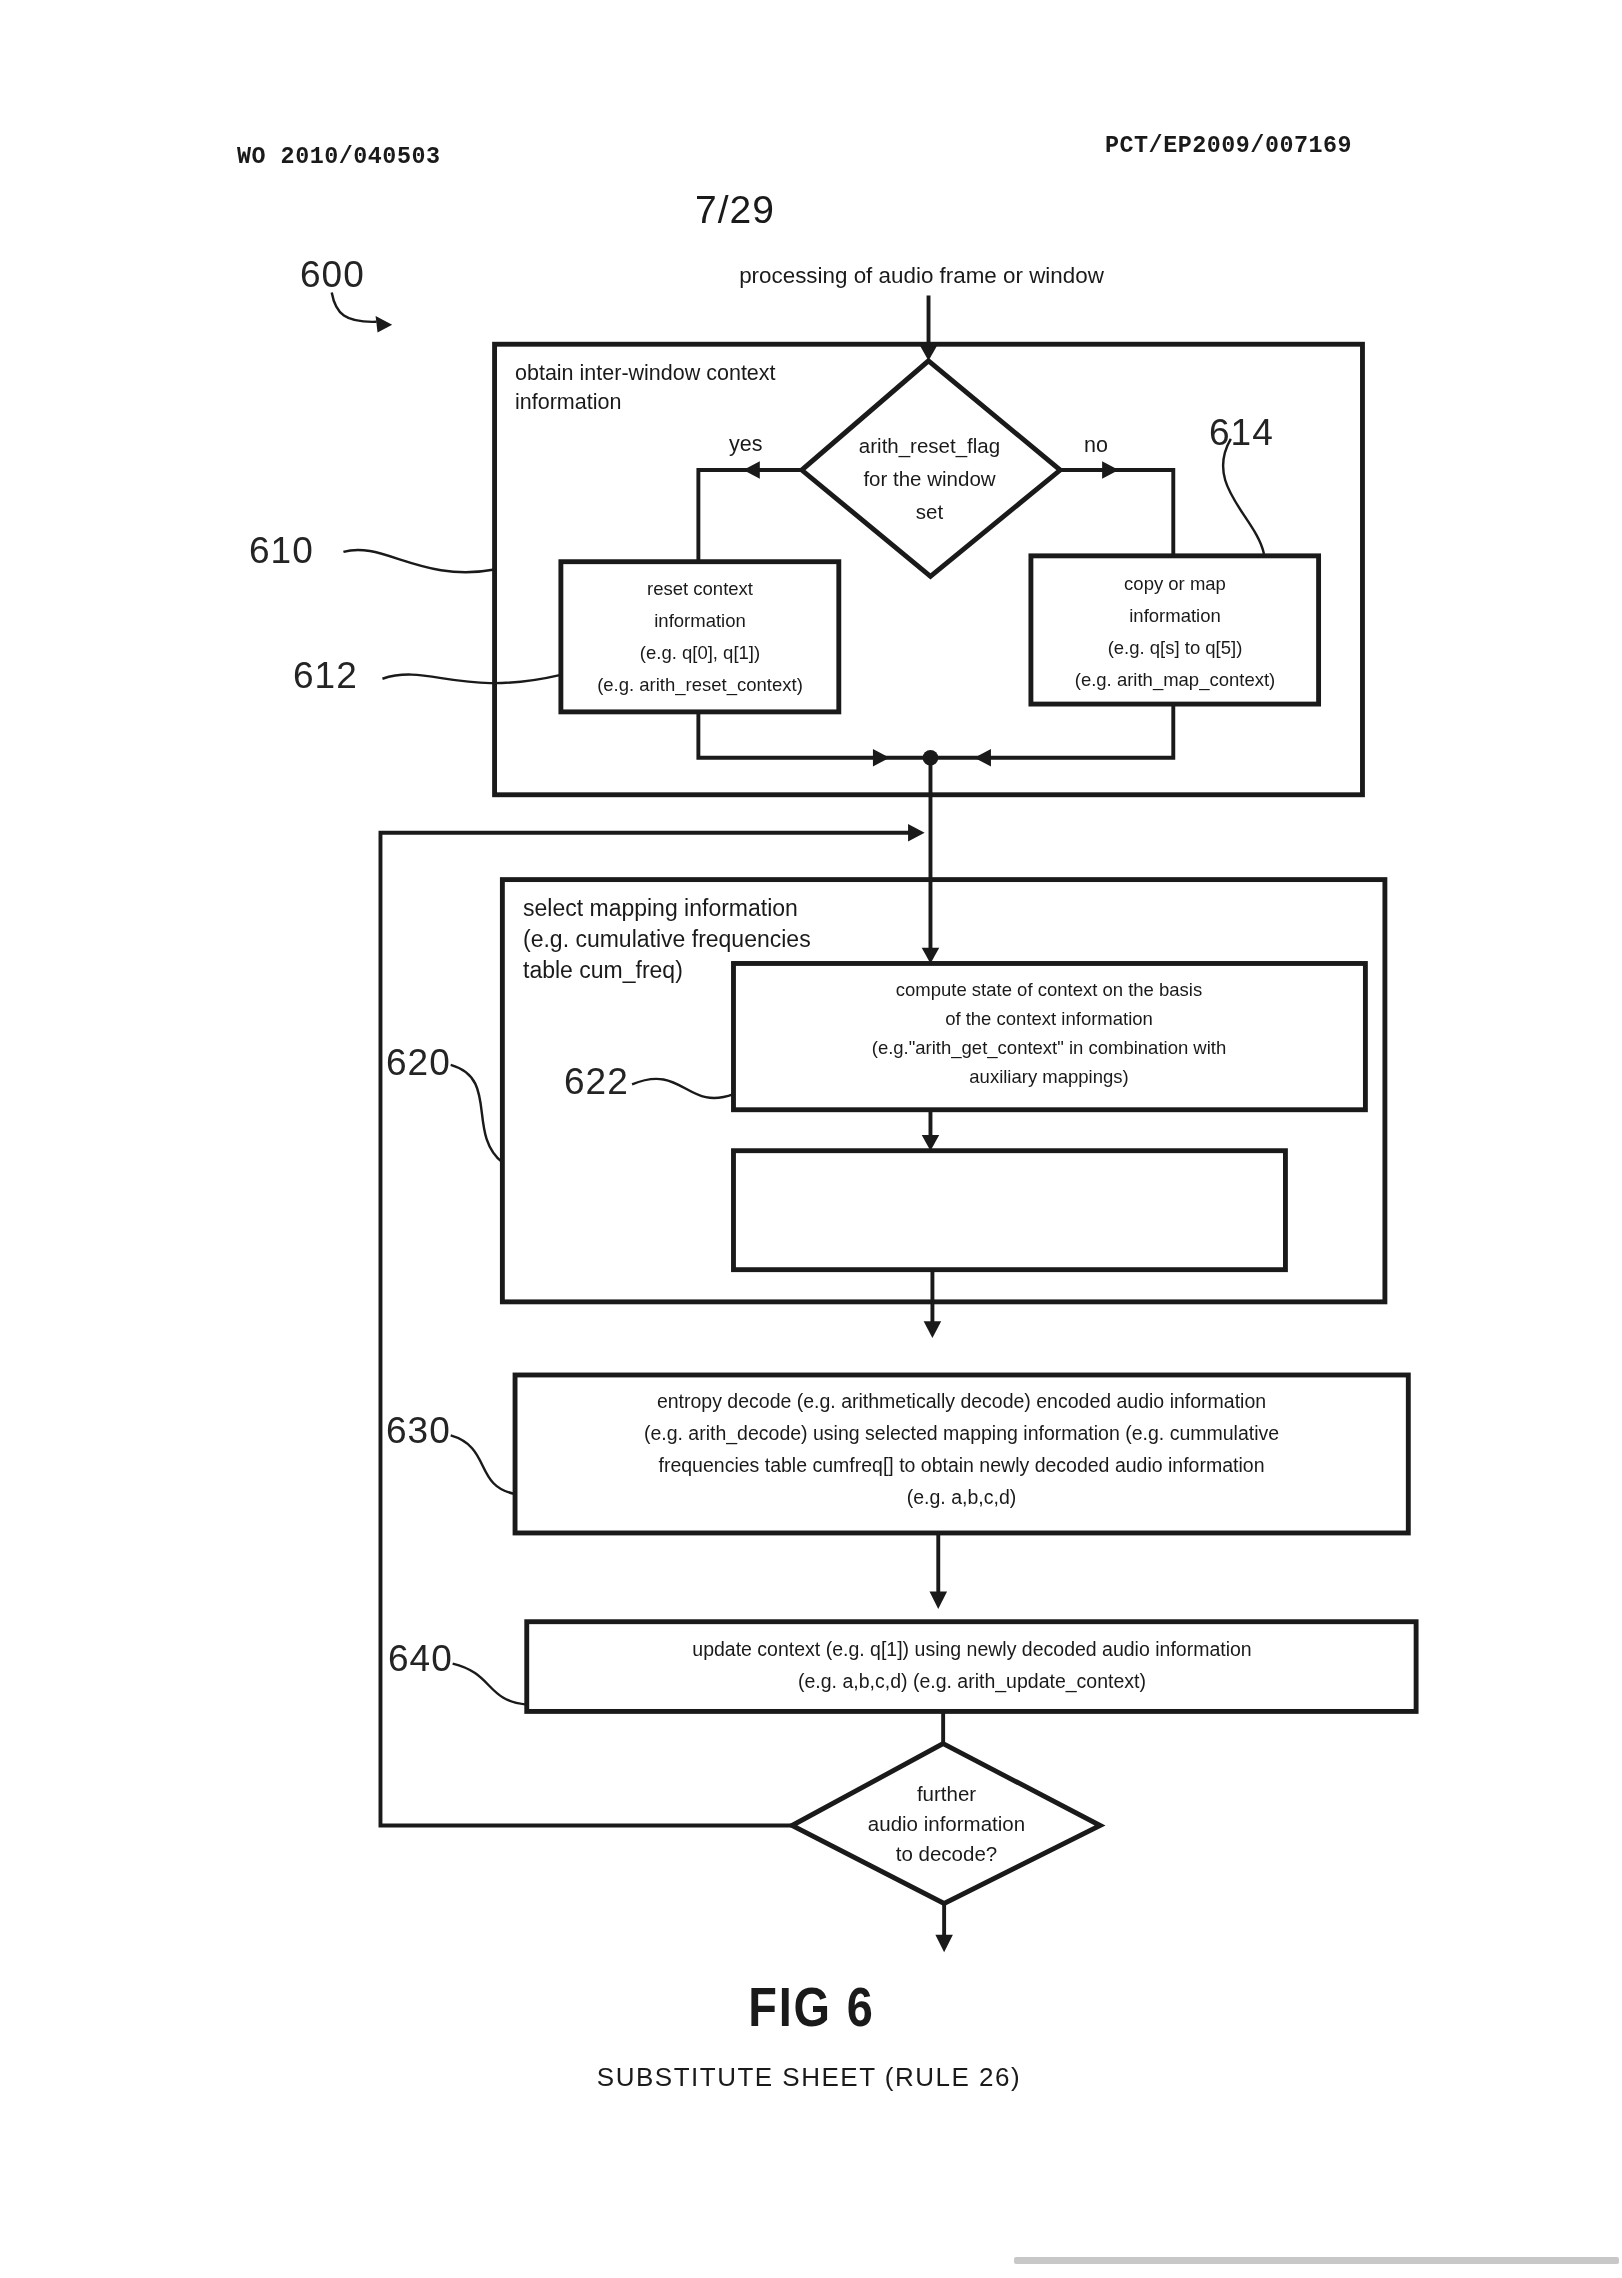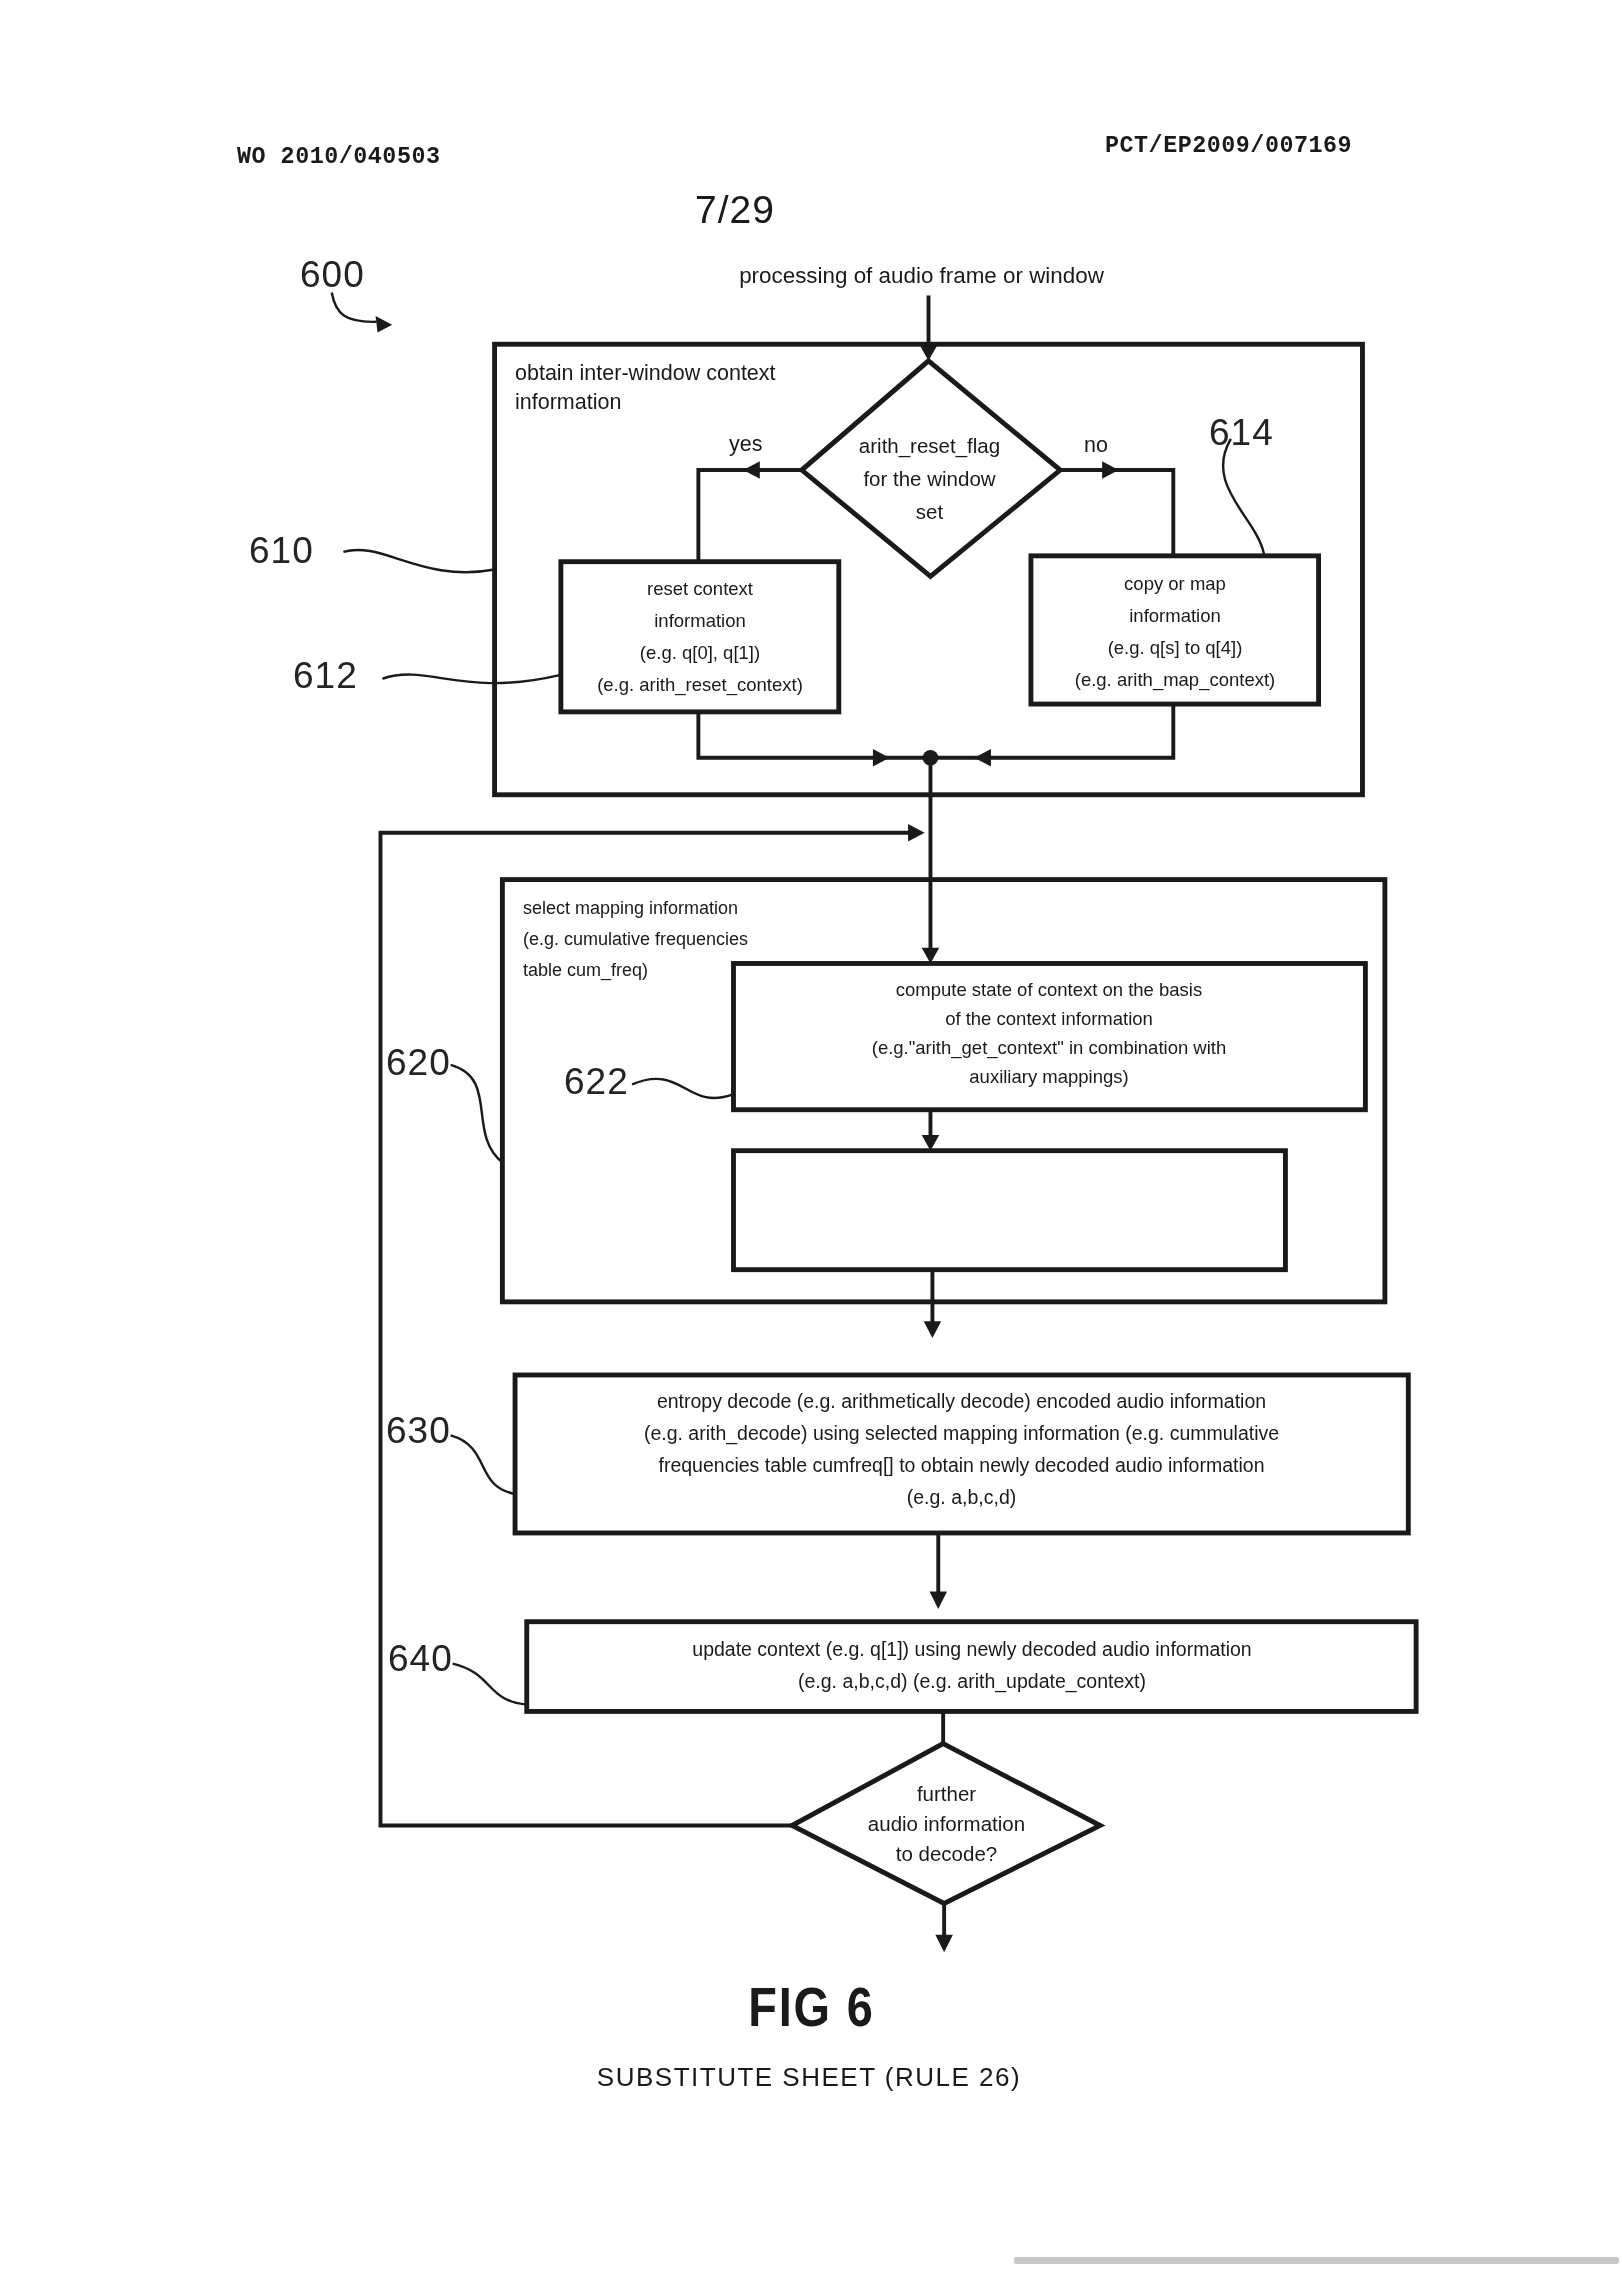--- a/index.html
+++ b/index.html
@@ -115,24 +115,24 @@
 
   <div class="txt" style="left:729px; top:432px; font-size:21.5px;">yes</div>
   <div class="txt" style="left:1084px; top:433px; font-size:21.5px;">no</div>
 
   <div class="txt c" style="left:563px; top:573px; width:274px; font-size:18.5px; line-height:32px;">reset context
 information
 (e.g. q[0], q[1])
 (e.g. arith_reset_context)</div>
   <div class="txt c" style="left:1033px; top:568px; width:284px; font-size:18.5px; line-height:32px;">copy or map
 information
-(e.g. q[s] to q[4])
+(e.g. q[s] to q[5])
 (e.g. arith_map_context)</div>
 
-  <div class="txt" style="left:523px; top:893px; width:351px; font-size:18px; line-height:31px;">select mapping information
+  <div class="txt" style="left:523px; top:893px; width:351px; font-size:23px; line-height:31px;">select mapping information
 (e.g. cumulative frequencies
 table cum_freq)</div>
 
   <div class="txt c" style="left:735px; top:975px; width:628px; font-size:18.5px; line-height:29px;text-align:center;">compute state of context on the basis
 of the context information
 (e.g."arith_get_context" in combination with
 auxiliary mappings)</div>
 
 
   <div class="txt c" style="left:517px; top:1385px; width:889px; font-size:19.5px; line-height:32px;">entropy decode (e.g. arithmetically decode) encoded audio information

